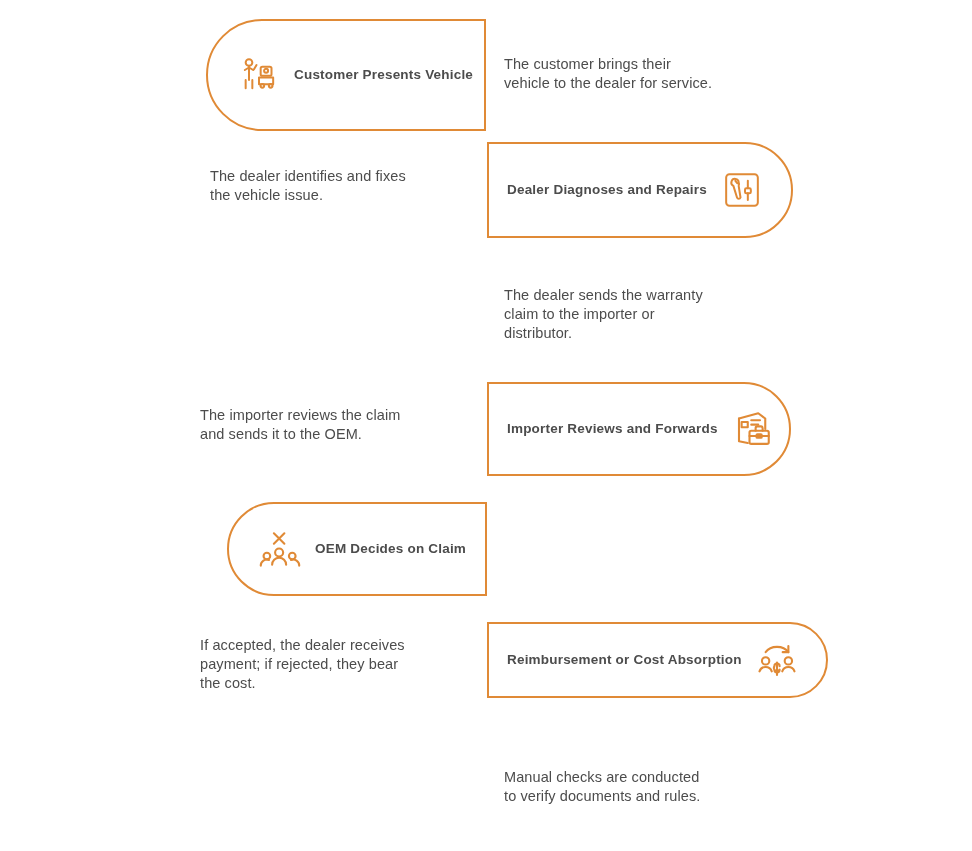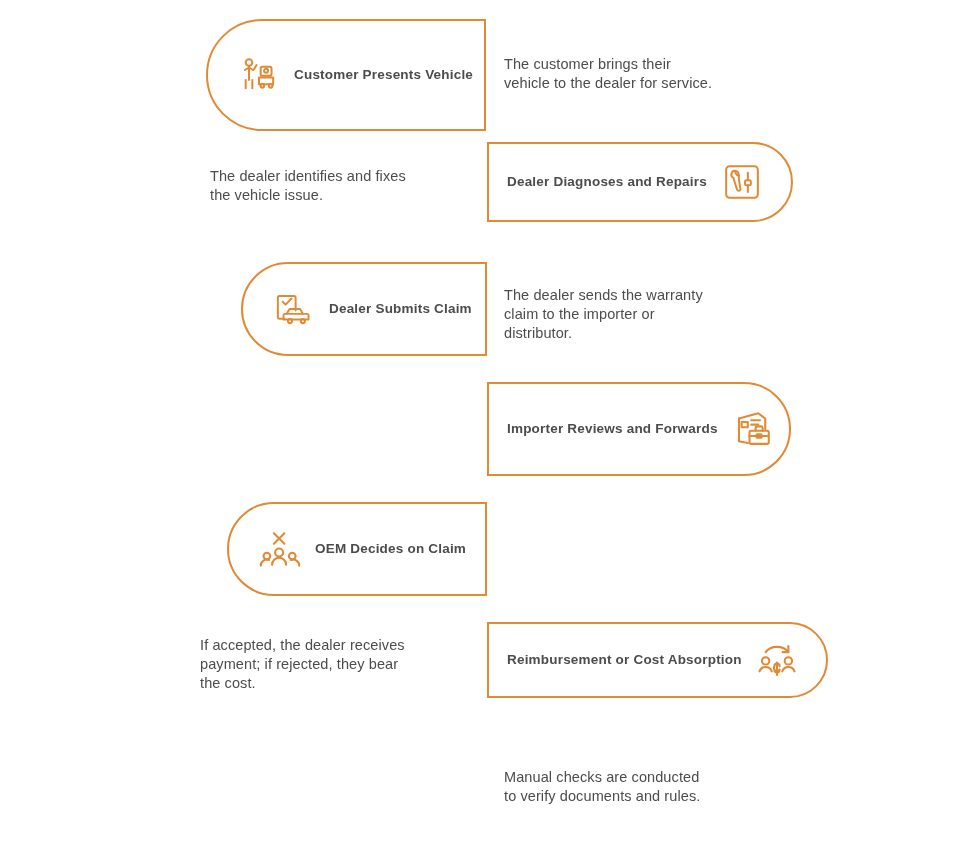--- a/index.html
+++ b/index.html
@@ -75,73 +75,59 @@
     <path d="M24 27 L41 27 L41 35 L24 35 Z"></path>
     <circle cx="28" cy="37" r="2.2"></circle>
     <circle cx="38" cy="37" r="2.2"></circle>
   </svg>
         </span>
         <span class="step-title">Customer Presents Vehicle</span>
       </div>
     </div>
     <div class="desc r" style="left: 504px; top: 55px; width: 260px;">The customer brings their
 vehicle to the dealer for service.</div>
-    <div class="pill right" style="left: 487px; top: 142px; width: 306px; height: 80px;">
+    <div class="pill right" style="left: 487px; top: 142px; width: 306px; height: 96px;">
       <div class="pill-inner">
         <span class="step-title">Dealer Diagnoses and Repairs</span>
         <span class="ico">
   <svg width="40" height="40" viewBox="0 0 48 48" fill="none" stroke="#e08a36" stroke-width="2.4" stroke-linecap="round" stroke-linejoin="round">
     <rect x="5" y="5" width="38" height="38" rx="4"></rect>
     <path d="M20 15 a4.4 4.4 0 1 0 -6.3 4 L18 33 a2.2 2.2 0 0 0 4.2 0 L20 19 a4.4 4.4 0 0 0 0-4 Z"></path>
     <path d="M16 13 L18.5 16"></path>
     <path d="M31 13 L31 22"></path>
     <rect x="27.6" y="22" width="7" height="6" rx="1.6"></rect>
     <path d="M31 28 L31 36"></path>
   </svg>
         </span>
       </div>
     </div>
     <div class="desc l" style="left: 210px; top: 167px; width: 262px;">The dealer identifies and fixes
 the vehicle issue.</div>
-    <div class="pill left" style="left: 241px; top: 262px; width: 246px; height: 94px;">
-      <div class="pill-inner">
-        <span class="ico">
-  <svg width="42" height="40" viewBox="0 0 52 48" fill="none" stroke="#e08a36" stroke-width="2.4" stroke-linecap="round" stroke-linejoin="round">
-    <path d="M8 8 h18 a2 2 0 0 1 2 2 v16"></path>
-    <path d="M8 8 a2 2 0 0 0 -2 2 v24 a2 2 0 0 0 2 2 h6"></path>
-    <path d="M12 15 l3.6 3.6 L23 11"></path>
-    <path d="M17 30 l3.5 -6 h13 l3.5 6"></path>
-    <path d="M15 30 h27 a2 2 0 0 1 2 2 v5 h-31 v-5 a2 2 0 0 1 2 -2 Z"></path>
-    <circle cx="21" cy="39" r="2.6"></circle>
-    <circle cx="37" cy="39" r="2.6"></circle>
-  </svg>
-        </span>
-        <span class="step-title">Dealer Submits Claim</span>
-      </div>
-    </div>
     <div class="desc r" style="left: 504px; top: 278px; width: 262px; margin-top: 8px;">The dealer sends the warranty
 claim to the importer or
 distributor.</div>
     <div class="pill right" style="left: 487px; top: 382px; width: 304px; height: 94px;">
       <div class="pill-inner">
         <span class="step-title">Importer Reviews and Forwards</span>
         <span class="ico">
   <svg width="42" height="42" viewBox="0 0 48 48" fill="none" stroke="#e08a36" stroke-width="2.4" stroke-linecap="round" stroke-linejoin="round">
     <path d="M8 12 L30 6 L38 12 L38 24"></path>
     <path d="M8 12 L8 38 L18 40"></path>
     <rect x="11" y="16" width="7" height="6"></rect>
     <path d="M22 14 L32 14 M22 19 L30 19"></path>
     <rect x="20" y="26" width="22" height="15" rx="2"></rect>
     <path d="M27 26 v-3 a2 2 0 0 1 2 -2 h4 a2 2 0 0 1 2 2 v3"></path>
     <path d="M20 32 h22"></path>
     <rect x="28" y="30" width="6" height="4" rx="1"></rect>
   </svg>
         </span>
       </div>
     </div>
+    <div class="desc l" style="left: 200px; top: 406px; width: 272px;">The importer reviews the claim
+and sends it to the OEM.</div>
     <div class="pill left" style="left: 227px; top: 502px; width: 260px; height: 94px;">
       <div class="pill-inner">
         <span class="ico">
   <svg width="42" height="42" viewBox="0 0 48 48" fill="none" stroke="#e08a36" stroke-width="2.4" stroke-linecap="round" stroke-linejoin="round">
     <path d="M17 6 L29 18 M29 6 L17 18"></path>
     <circle cx="23" cy="28" r="4.6"></circle>
     <path d="M15 42 a8 8 0 0 1 16 0"></path>
     <circle cx="9" cy="32" r="3.8"></circle>
     <path d="M2 43 a7 7 0 0 1 9.5 -6.5"></path>
     <circle cx="38" cy="32" r="3.8"></circle>

